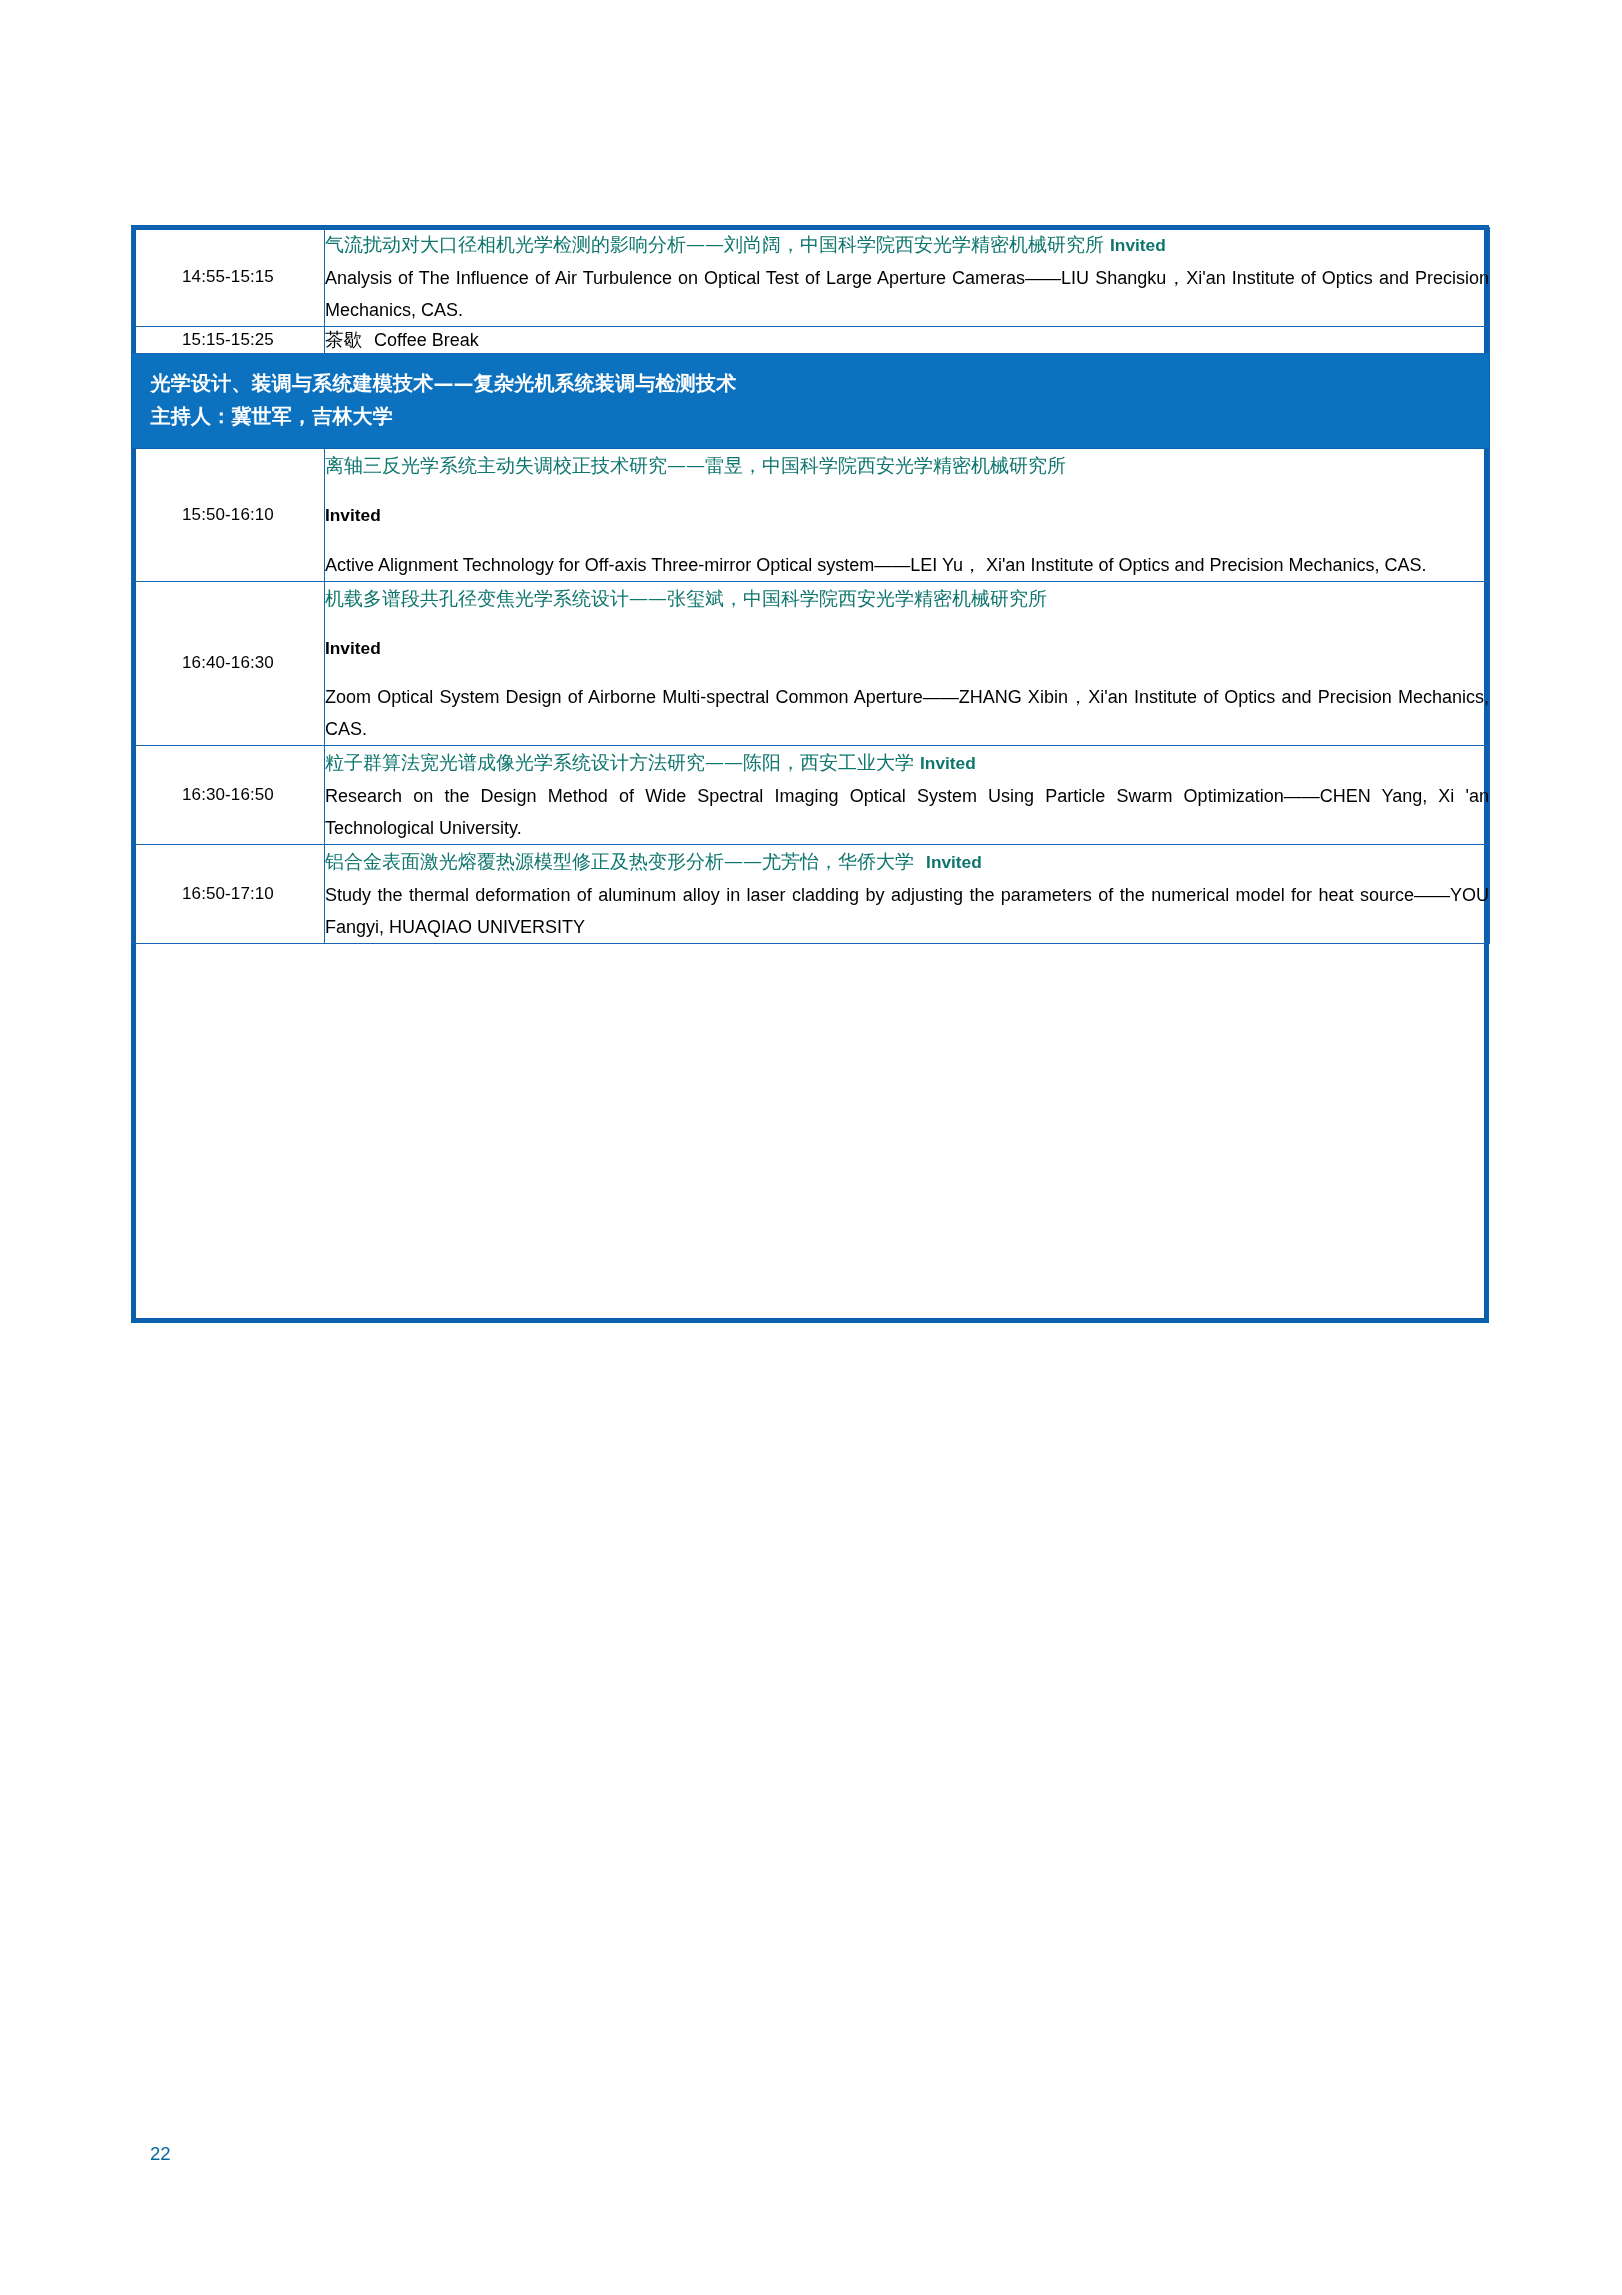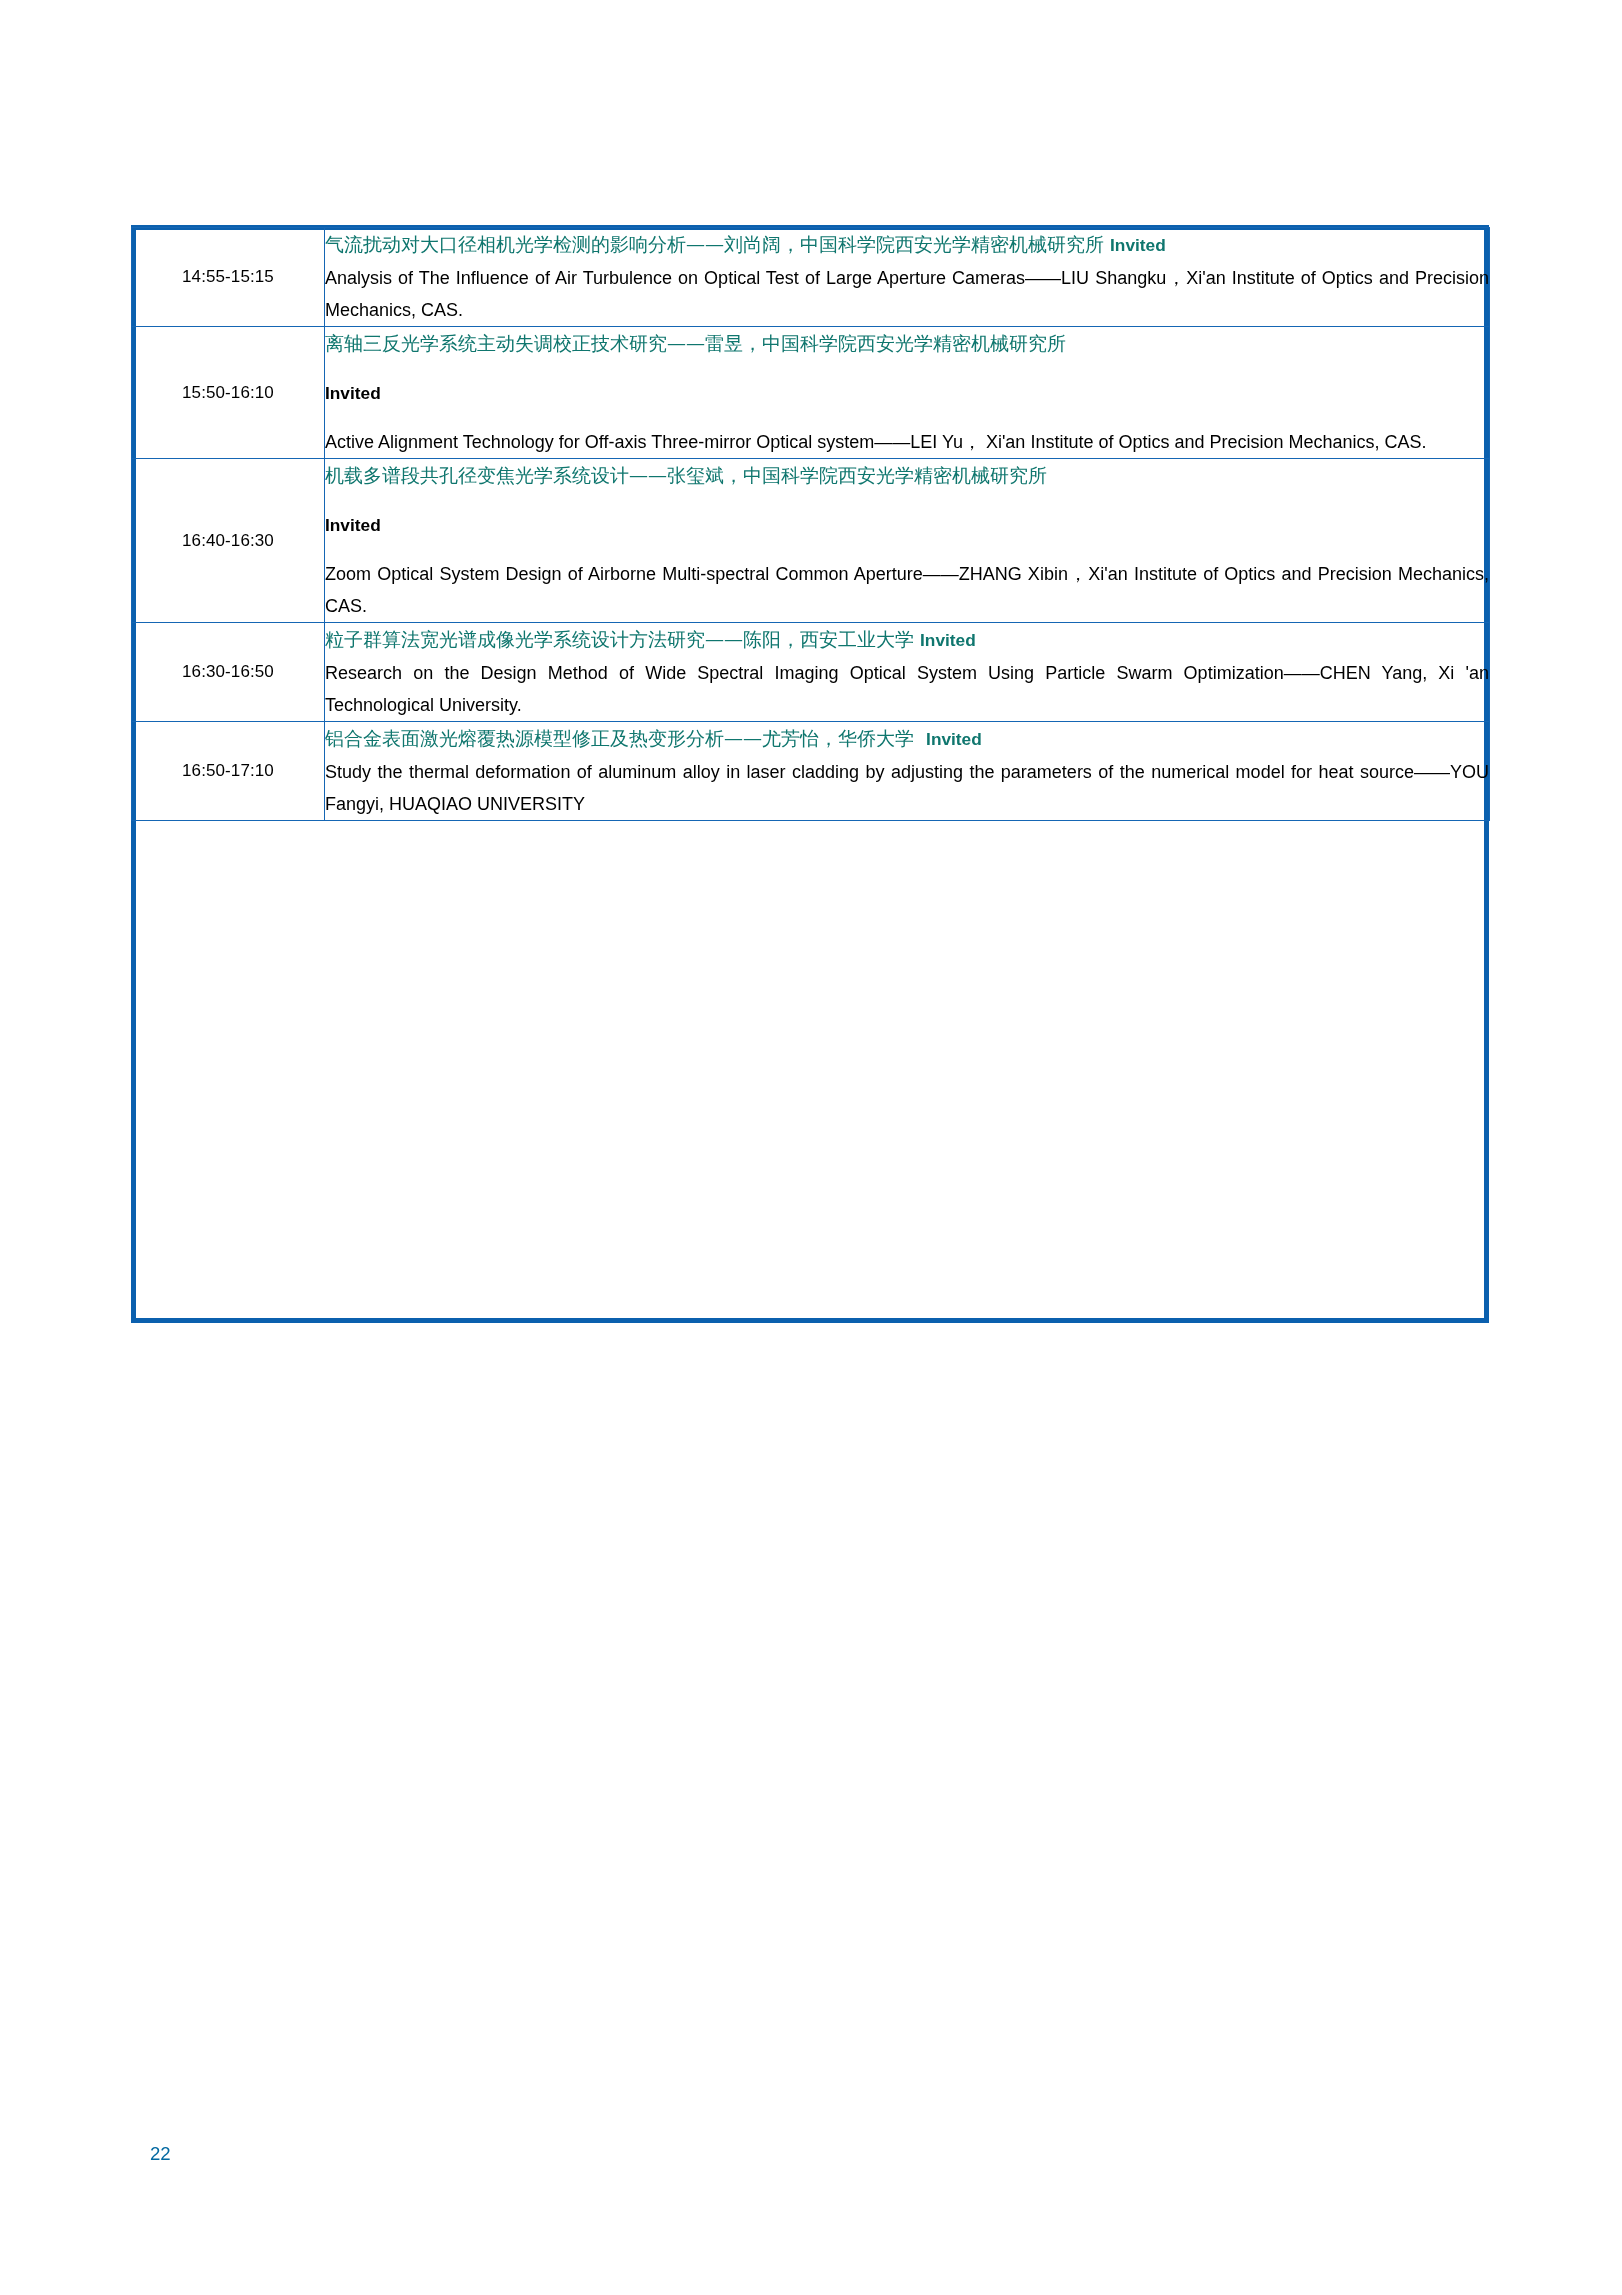--- a/index.html
+++ b/index.html
@@ -154,21 +154,35 @@
     <tbody>
 
       <tr>
         <td class="time-cell">14:55-15:15</td>
         <td class="body-cell">
           <p class="line-cn"><span>气流扰动对大口径相机光学检测的影响分析——刘尚阔，中国科学院西安光学精密机械研究所</span> <span class="tag-inline">Invited</span></p>
           <p class="line-en">Analysis of The Influence of Air Turbulence on Optical Test of Large Aperture Cameras——LIU Shangku，Xi'an Institute of Optics and Precision Mechanics, CAS.</p>
         </td>
       </tr>
 
-
+      <tr>
+        <td class="time-cell">15:15-15:25</td>
+        <td class="break-cell">
+          <div class="break-text"><span>茶歇</span>&nbsp;&nbsp;<span class="en">Coffee Break</span></div>
+        </td>
+      </tr>
+
+      <tr class="session-row">
+        <td colspan="2">
+          <div class="session-banner">
+            <div class="s-line">光学设计、装调与系统建模技术——复杂光机系统装调与检测技术</div>
+            <div class="s-line">主持人：冀世军，吉林大学</div>
+          </div>
+        </td>
+      </tr>
 
 
       <tr>
         <td class="time-cell">15:50-16:10</td>
         <td class="body-cell">
           <p class="line-cn">离轴三反光学系统主动失调校正技术研究——雷昱，中国科学院西安光学精密机械研究所</p>
           <p class="tag">Invited</p>
           <p class="line-en">Active Alignment Technology for Off-axis Three-mirror Optical system——LEI Yu， Xi'an Institute of Optics and Precision Mechanics, CAS.</p>
         </td>
       </tr>

